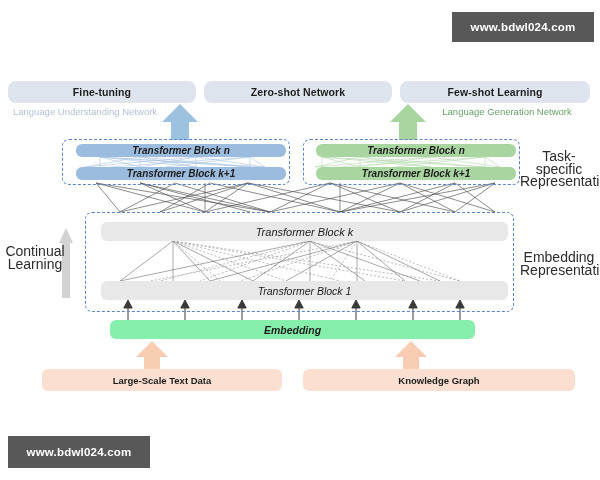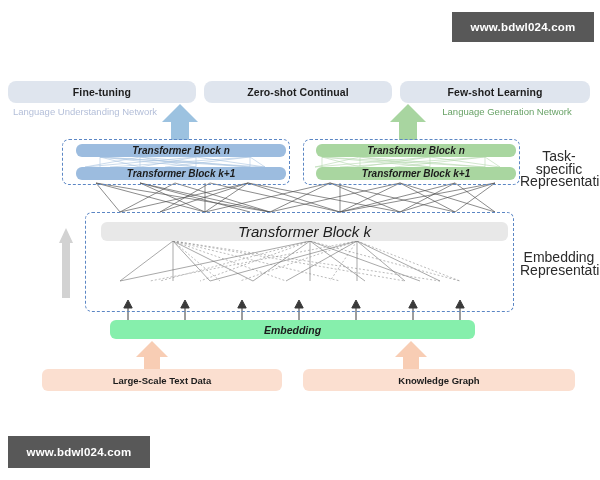--- a/index.html
+++ b/index.html
@@ -107,21 +107,21 @@
     margin-left: 6px;
   }
   .tblock.blue  { background: #9cbcdf; }
   .tblock.green { background: #a9d6a0; }
   .tblock.grey  { background: #e8e8e8; font-weight: normal; }
 
   #tb-blue-n   { left: 70px;  top: 144px; width: 210px; height: 13px; }
   #tb-blue-k1  { left: 70px;  top: 167px; width: 210px; height: 13px; }
   #tb-green-n  { left: 310px; top: 144px; width: 200px; height: 13px; }
   #tb-green-k1 { left: 310px; top: 167px; width: 200px; height: 13px; }
-  #tb-k        { left: 95px;  top: 222px; width: 407px; height: 19px; font-size: 15px;}
+  #tb-k        { left: 95px;  top: 222px; width: 407px; height: 19px; font-size: 11px;}
   #tb-1        { left: 95px;  top: 281px; width: 407px; height: 19px; font-size: 10.5px;}
 
   
   .warm-box {
     position: absolute;
     background: #86efac;
     border-radius: 6px;
     display: flex;
     align-items: center;
     justify-content: center;
@@ -298,39 +298,41 @@
       <line x1="485" y1="157" x2="340" y2="167"></line>
       <line x1="485" y1="157" x2="395" y2="167"></line>
       <line x1="485" y1="157" x2="500" y2="167"></line>
     </g>
   </svg>
 
   <div class="watermark" id="wm-top">www.bdwl024.com</div>
   <div class="watermark" id="wm-bottom">www.bdwl024.com</div>
 
   <div class="task-box" id="task-fine">Fine-tuning</div>
-  <div class="task-box" id="task-zero">Zero-shot Continual</div>
+  <div class="task-box" id="task-zero">Zero-shot Network</div>
   <div class="task-box" id="task-few">Few-shot Learning</div>
 
   <div class="net-label" id="label-lun">Language Understanding Network</div>
   <div class="net-label" id="label-lgn">Language Generation Network</div>
 
   <div class="side-label" id="label-task">Task-specific Representation</div>
   <div class="side-label" id="label-univ">Embedding Representation</div>
+  <div class="side-label" id="label-cont">Continual Learning</div>
 
   <div class="dashed-box" id="box-blue"></div>
   <div class="dashed-box" id="box-green"></div>
   <div class="dashed-box" id="box-univ"></div>
 
   <div class="tblock blue" id="tb-blue-n">Transformer Block n</div>
   <div class="tblock blue" id="tb-blue-k1">Transformer Block k+1</div>
 
   <div class="tblock green" id="tb-green-n">Transformer Block n</div>
   <div class="tblock green" id="tb-green-k1">Transformer Block k+1</div>
 
   <div class="tblock grey" id="tb-k">Transformer Block k</div>
+  <div class="tblock grey" id="tb-1">Transformer Block 1</div>
 
   <div class="warm-box" id="embed-box">Embedding</div>
 
   <div class="source-box" id="src-text">Large-Scale Text Data</div>
   <div class="source-box" id="src-kg">Knowledge Graph</div>
 
 </div>
 
 </body></html>

